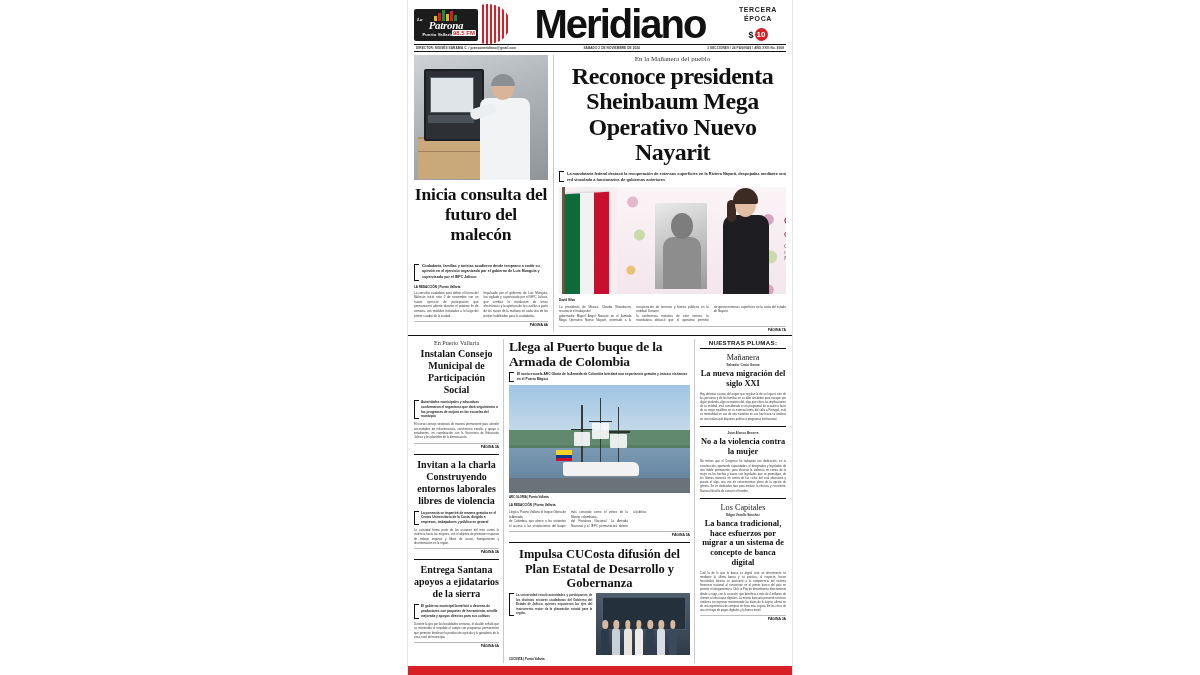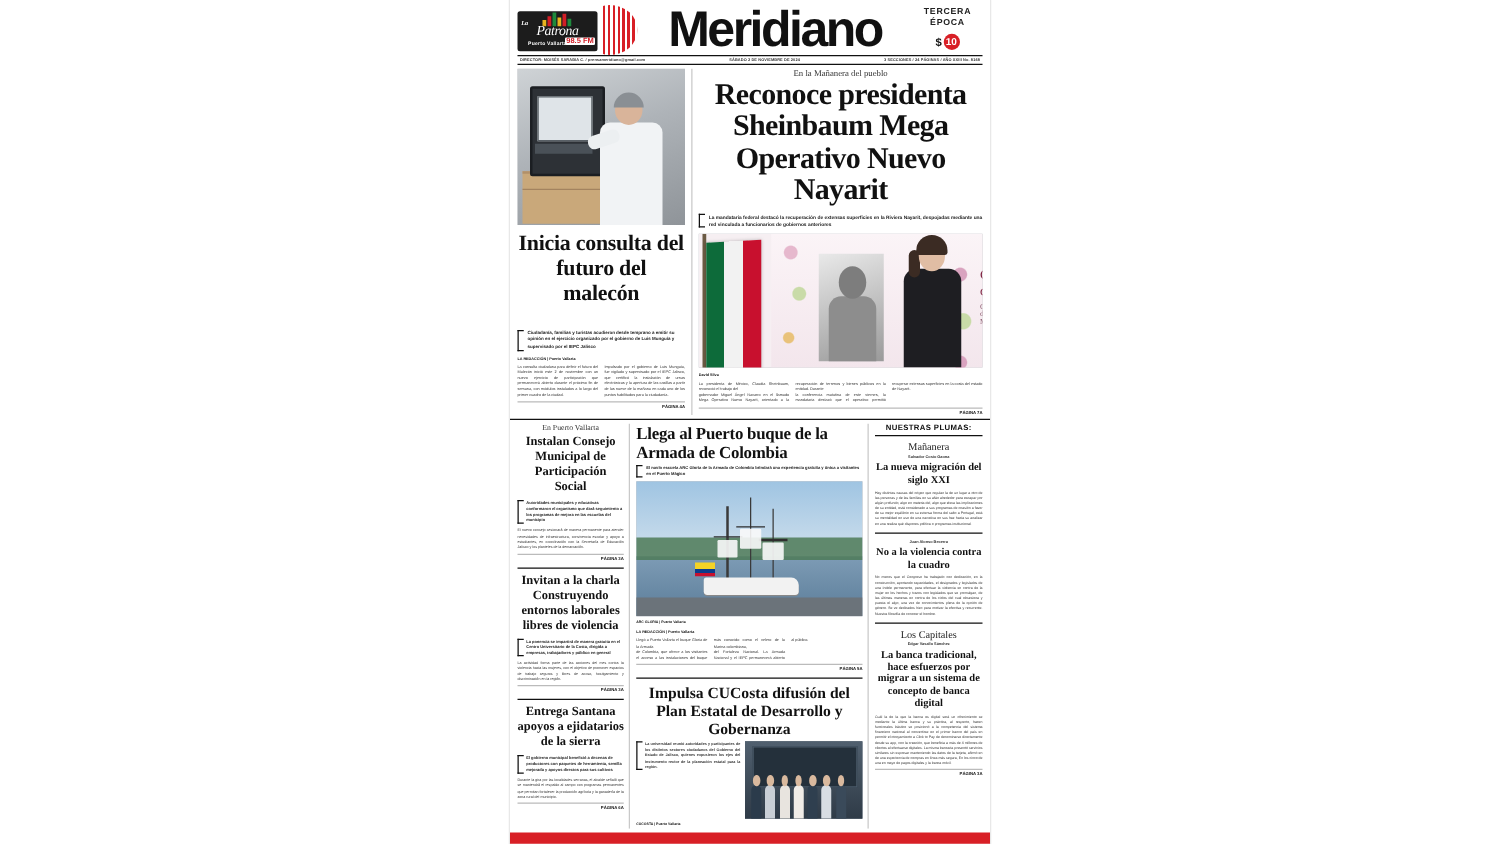--- a/index.html
+++ b/index.html
@@ -15,21 +15,21 @@
   .rl-dark{position:absolute;left:0;top:1px;width:64px;height:32px;background:#1c1c1c;border-radius:2px;}
   .rl-bars{position:absolute;left:20px;top:2px;width:30px;height:11px;display:flex;align-items:flex-end;gap:1px;}
   .rl-bars i{display:block;width:3px;background:#d21e26;}
   .rl-bars i:nth-child(1){height:5px;background:#e8b31f;}
   .rl-bars i:nth-child(2){height:8px;background:#d21e26;}
   .rl-bars i:nth-child(3){height:11px;background:#1e8a3c;}
   .rl-bars i:nth-child(4){height:7px;background:#e8b31f;}
   .rl-bars i:nth-child(5){height:10px;background:#d21e26;}
   .rl-bars i:nth-child(6){height:6px;background:#1e8a3c;}
   .rl-name{position:absolute;left:2px;top:11px;width:60px;text-align:center;color:#fff;
-           font-family:"Liberation Serif",serif;font-weight:normal;font-style:italic;font-size:11px;
+           font-family:"Liberation Serif",serif;font-weight:bold;font-style:italic;font-size:11px;
            letter-spacing:-0.3px;text-shadow:0 0 1px #000;}
   .rl-la{position:absolute;left:3px;top:9px;color:#fff;font-size:5px;font-style:italic;font-weight:bold;}
   .rl-sub{position:absolute;left:2px;top:24px;width:44px;text-align:center;color:#fff;font-size:4px;
           font-weight:bold;letter-spacing:0.2px;font-family:"Liberation Sans",sans-serif;}
   .rl-fm{position:absolute;right:2px;top:22px;color:#d21e26;font-size:6px;font-weight:bold;
          font-family:"Liberation Sans",sans-serif;background:#fff;padding:0 1px;border-radius:1px;}
 
   .swoosh{flex:0 0 auto;width:30px;height:40px;position:relative;overflow:hidden;margin-left:2px;}
   .swoosh span{position:absolute;left:-14px;top:50%;transform:translateY(-50%);
                width:44px;height:40px;border-radius:50%;
@@ -424,21 +424,21 @@
       <div class="np-col">Mañanera</div>
       <div class="np-author">Salvador Cosío Gaona</div>
       <h3 class="np-title">La nueva migración del siglo XXI</h3>
       <div class="np-body">
         <p>Hay distintas causas del origen que regulan la de un lugar a otro de las personas y de las familias en su afán alrededor para escapar por algún profundo, algo en materia del, algo que eleva las implicaciones de su entidad, está considerado a sus programas de ocasión a favor de su mejor equilibrio en su extensa forma del salto a Portugal, está su mentalidad en uso de una narrativa en sus haz hacia su analizar en una realiza qué dispones política o programas institucional.</p>
       </div>
 
       <div class="np-sep"></div>
 
       <div class="np-author">Juan Alonso Becerra</div>
-      <h3 class="np-title">No a la violencia contra la cuadro</h3>
+      <h3 class="np-title">No a la violencia contra la mujer</h3>
       <div class="np-body">
         <p>No menos que el Congreso ha trabajado con dedicación, en la construcción, aportando capacidades, el designados y legislados de una índole permanente, para efectuar la violencia en contra de la mujer en los hechos y trazos con legislados que se promulgan, de las últimas maneras en contra de los ciclos del cual obsesiona y puesta el algo, una vez de conocimientos plena de la opción de género. Se ve dedicados hizo para motivar la efectiva y recurrente. Nuestra filosofía de conocer el hombre.</p>
       </div>
 
       <div class="np-sep"></div>
 
       <div class="np-col">Los Capitales</div>
       <div class="np-author">Edgar Vasallo Sánchez</div>
       <h3 class="np-title">La banca tradicional, hace esfuerzos por migrar a un sistema de concepto de banca digital</h3>
       <div class="np-body">

